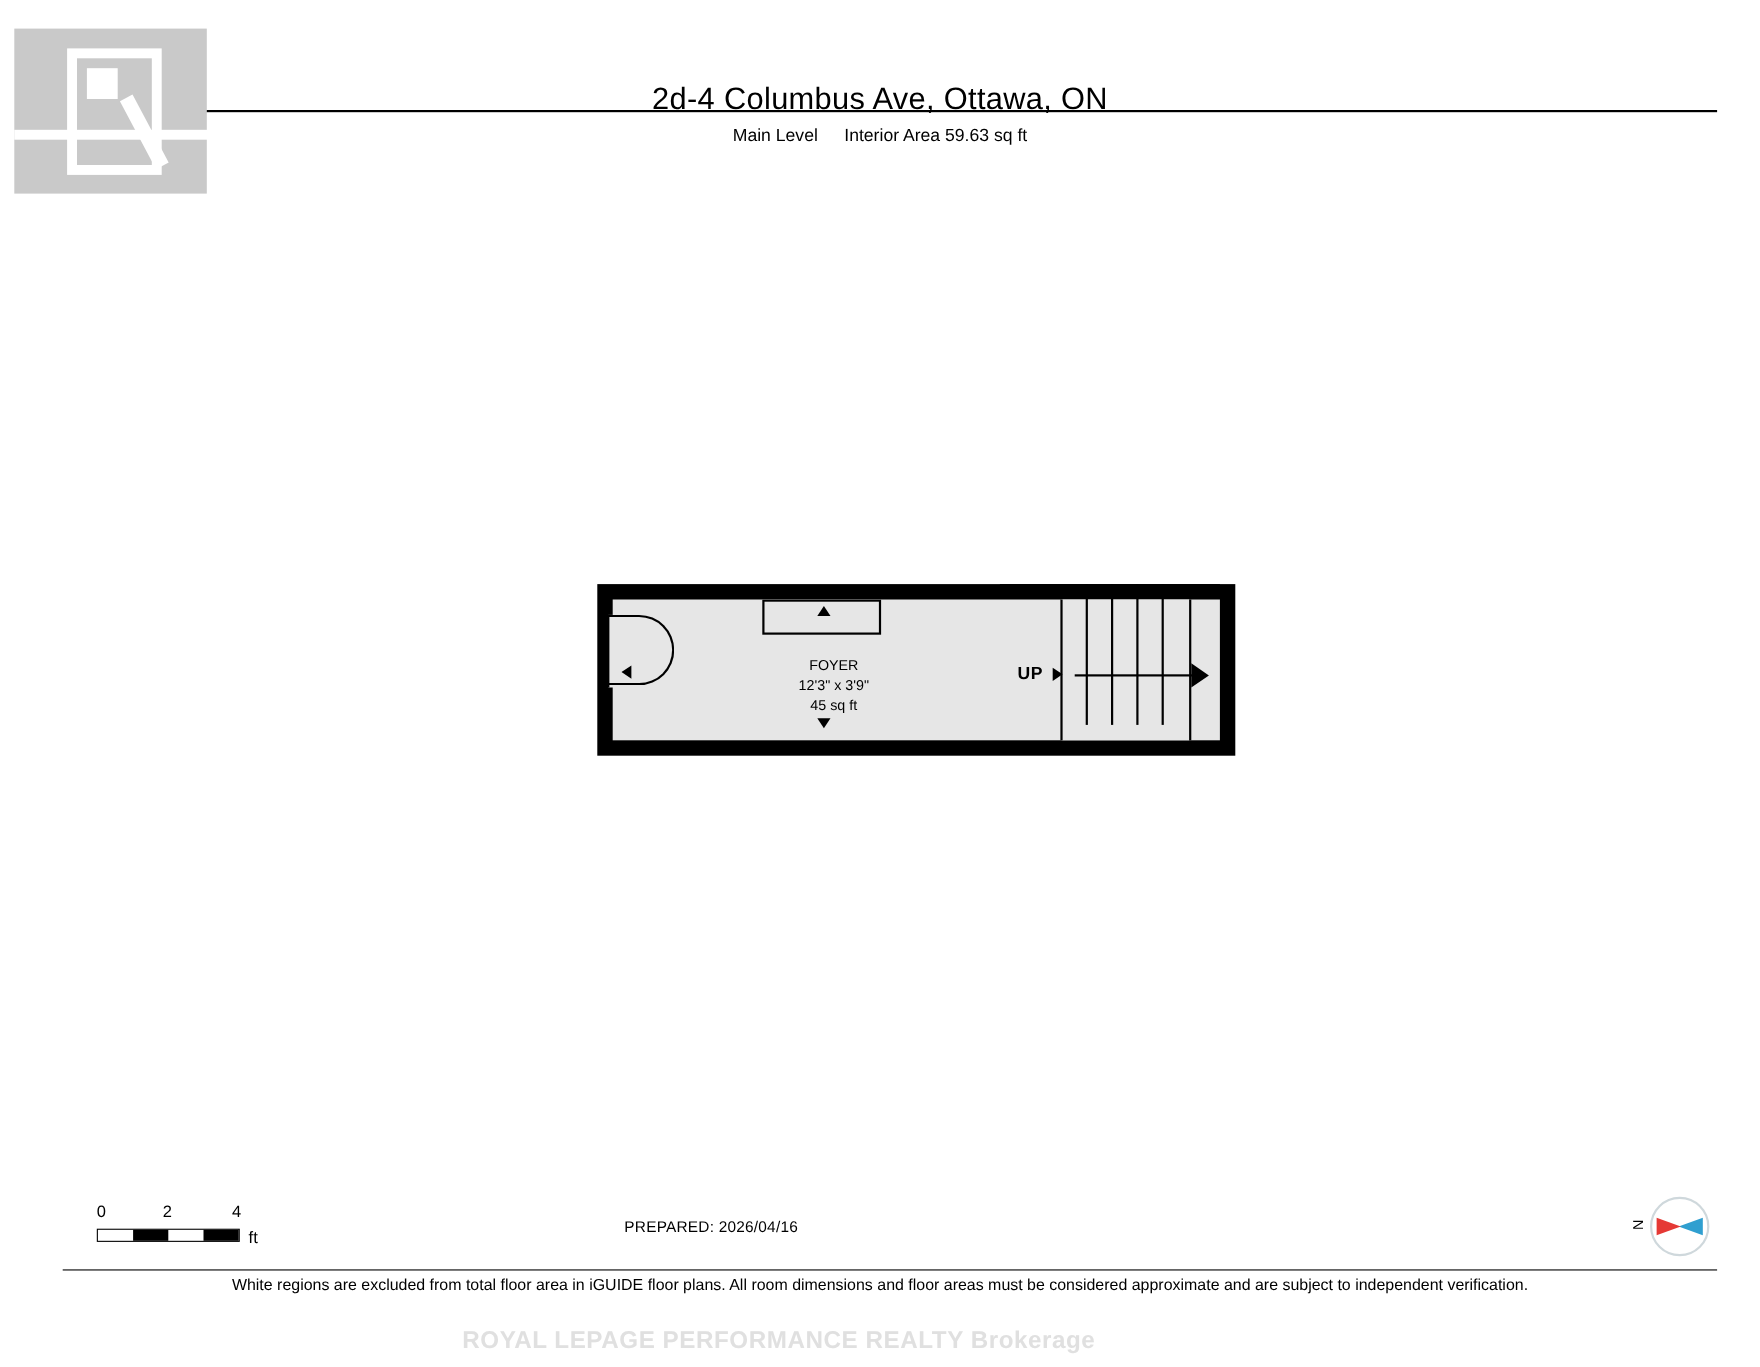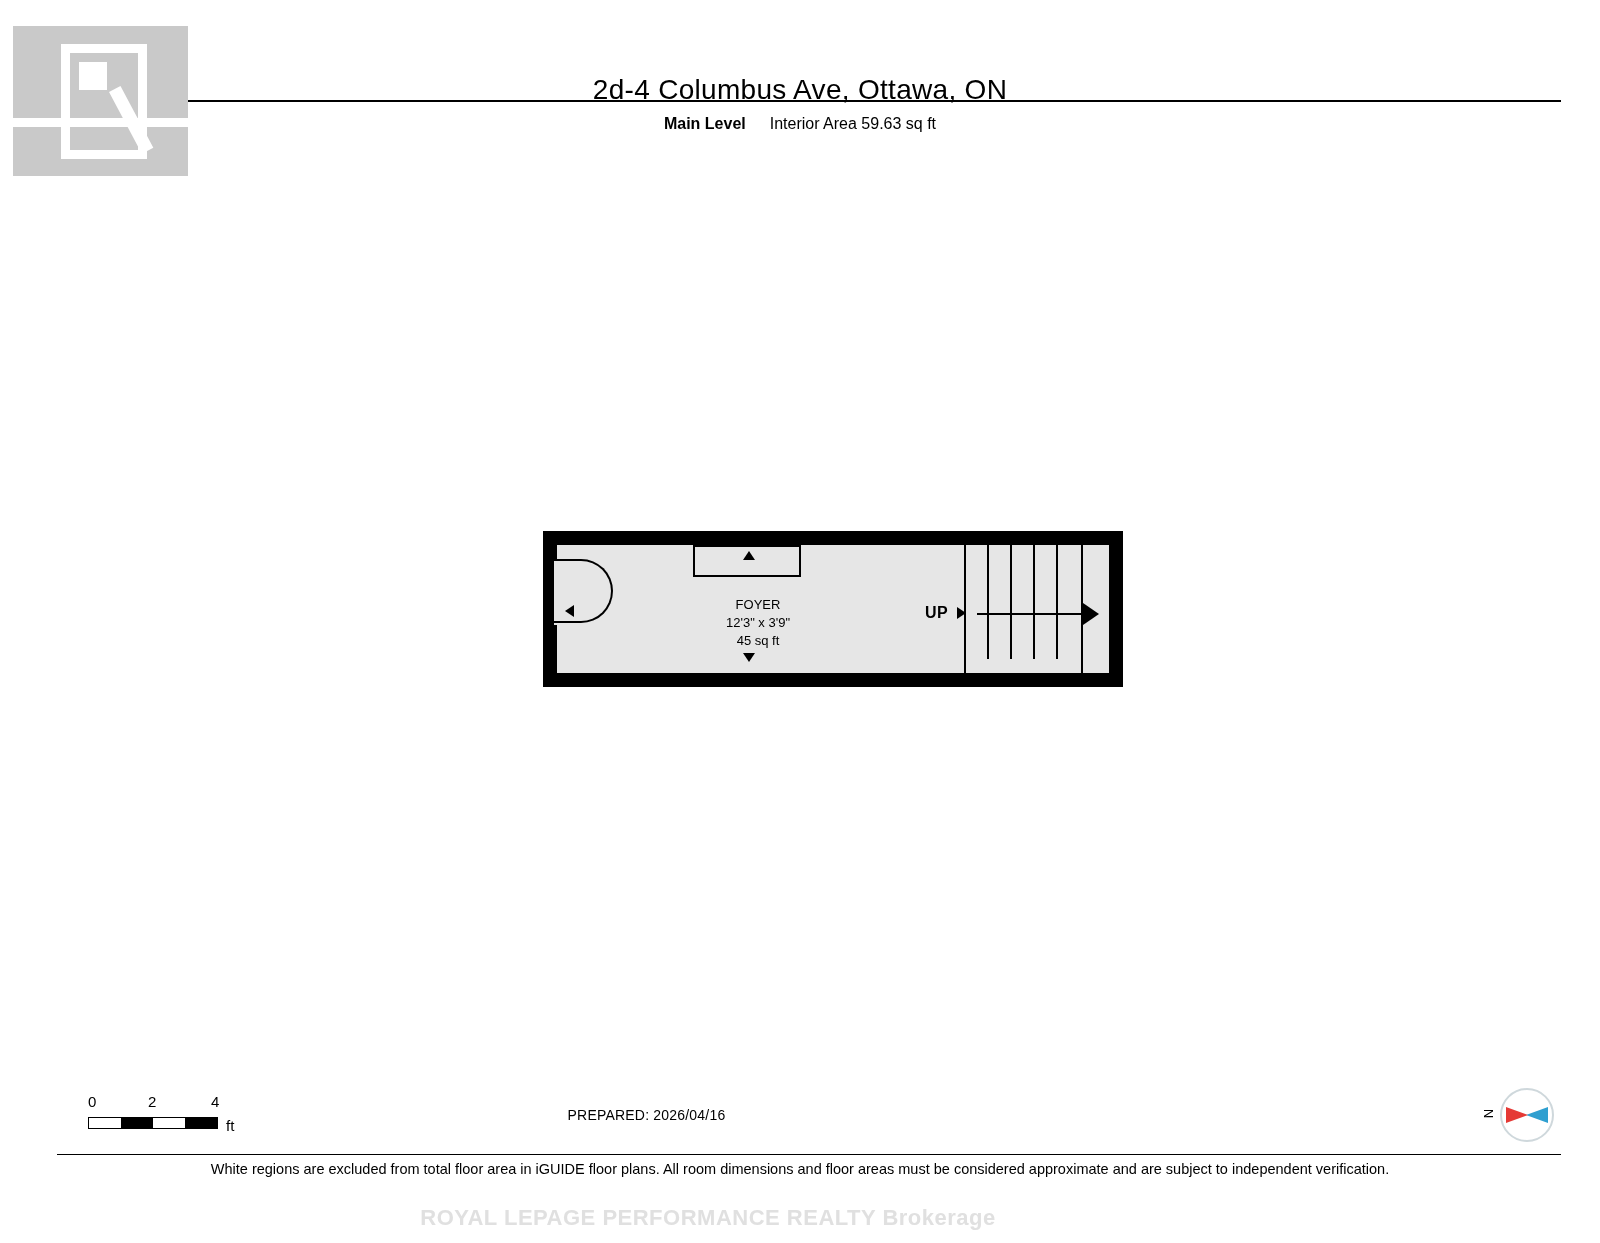--- a/index.html
+++ b/index.html
@@ -103,21 +103,21 @@
   }
   #subtitle {
     position: absolute;
     left: 0;
     top: 115px;
     width: 1600px;
     text-align: center;
     font-size: 16px;
   }
   #subtitle .lvl {
-    font-weight: bold;
+    font-weight: normal;
   }
   #subtitle .area {
     margin-left: 24px;
   }
 
   
   #plan {
     position: absolute;
     left: 543px;
     top: 531px;

